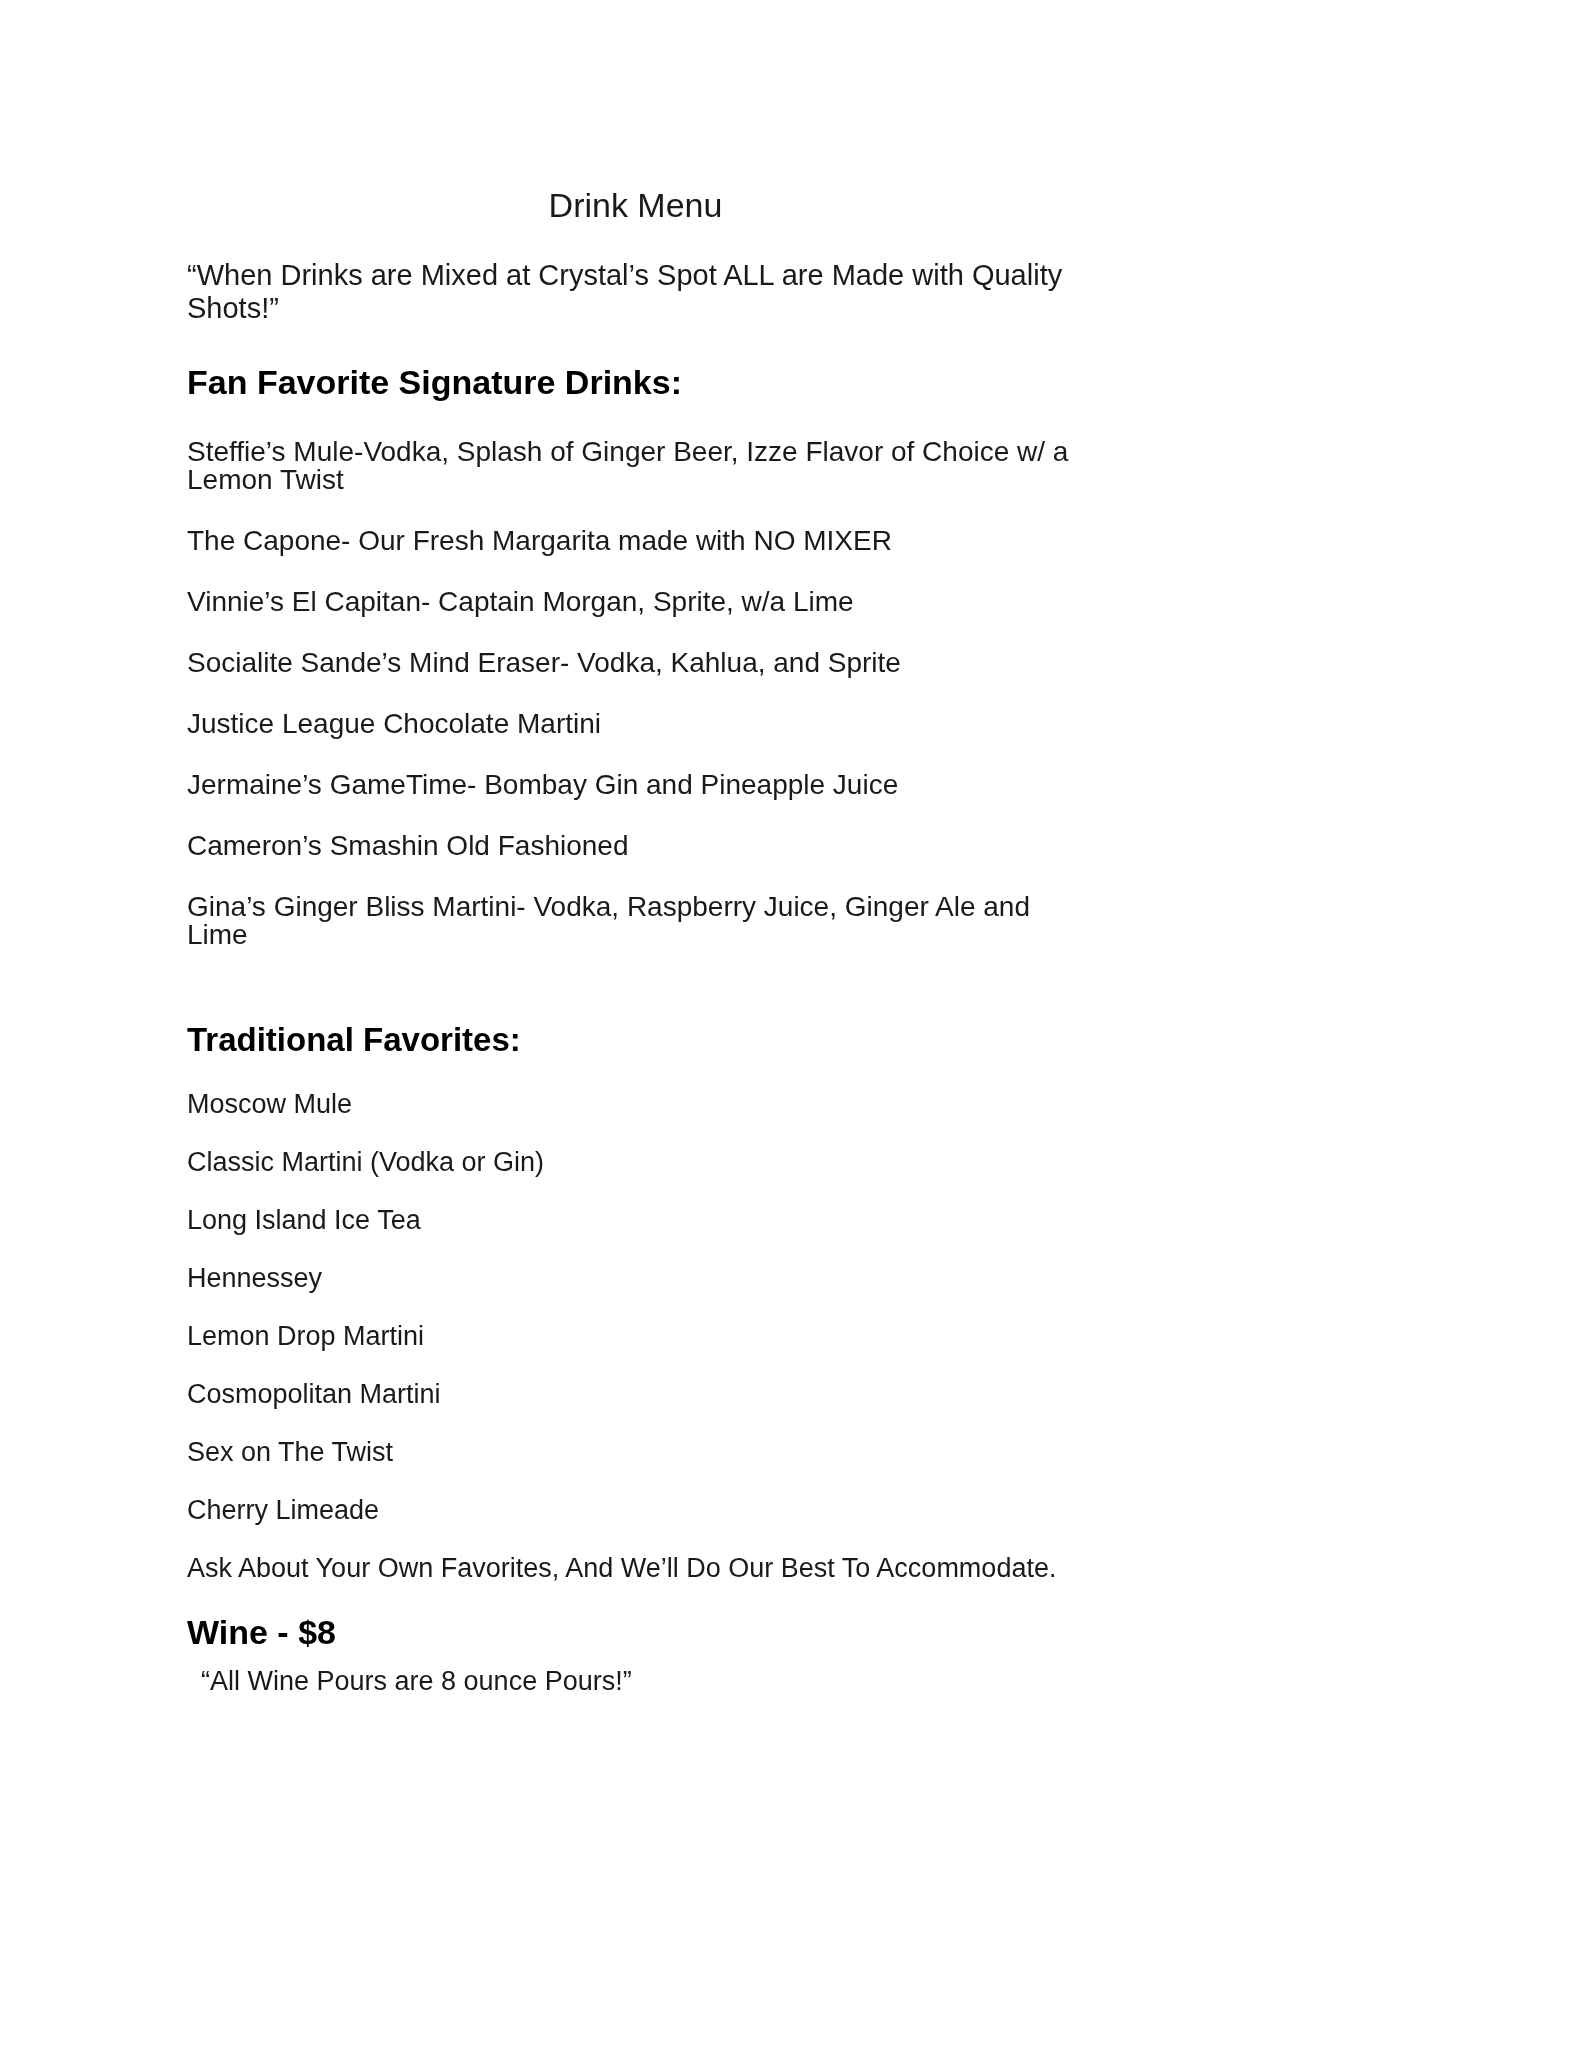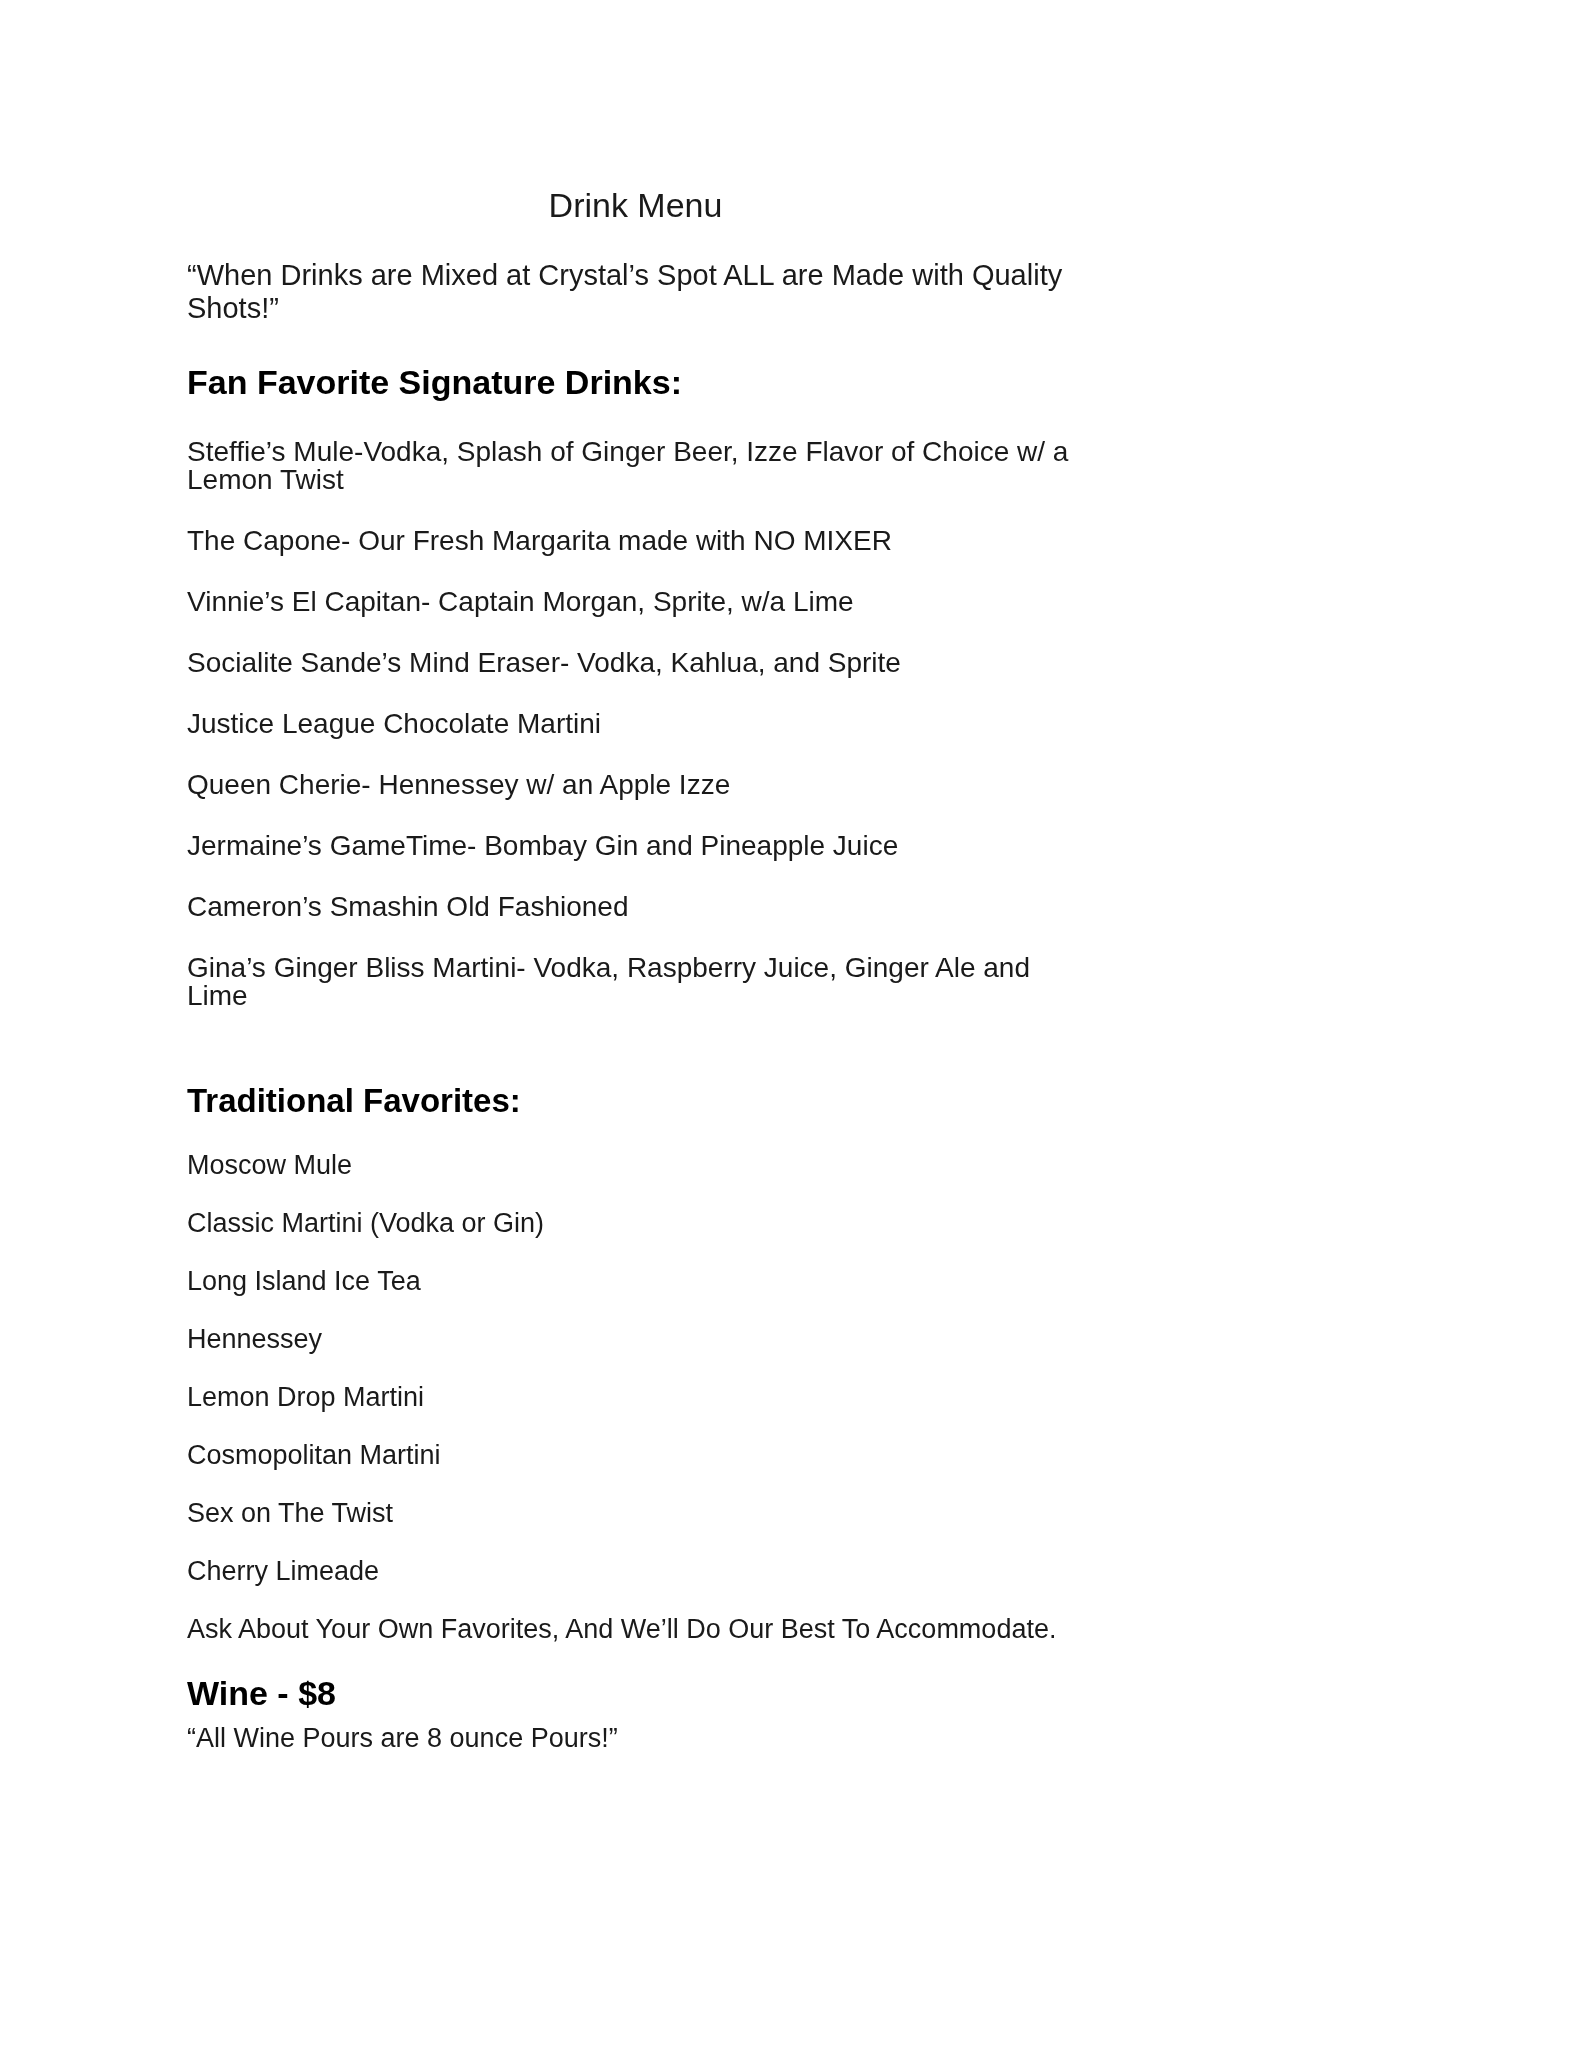--- a/index.html
+++ b/index.html
@@ -59,42 +59,41 @@
     margin-top: 28px;
   }
   .wine-heading {
     font-size: 34px;
     font-weight: 700;
     margin: 0 0 10px 0;
     color: #000000;
   }
   .wine-caption {
     font-size: 27px;
-    margin: 0;
+    margin: 14px;
   }
 </style>
 </head>
 <body>
 
 <div class="page">
 
   <h1 class="doc-title">Drink Menu</h1>
 
 
   <p class="tagline">“When Drinks are Mixed at Crystal’s Spot ALL are Made with Quality Shots!”</p>
 
   <h2 class="section-heading">Fan Favorite Signature Drinks:</h2>
 
   <div>
     <p class="fan-item">Steffie’s Mule-Vodka, Splash of Ginger Beer, Izze Flavor of Choice w/ a Lemon Twist</p>
     <p class="fan-item">The Capone- Our Fresh Margarita made with NO MIXER</p>
     <p class="fan-item">Vinnie’s El Capitan- Captain Morgan, Sprite, w/a Lime</p>
     <p class="fan-item">Socialite Sande’s Mind Eraser- Vodka, Kahlua, and Sprite</p>
     <p class="fan-item">Justice League Chocolate Martini</p>
-    <p class="fan-item">Queen Cherie- Hennessey w/ an Apple Izze</p>
     <p class="fan-item">Jermaine’s GameTime- Bombay Gin and Pineapple Juice</p>
     <p class="fan-item">Cameron’s Smashin Old Fashioned</p>
     <p class="fan-item">Gina’s Ginger Bliss Martini- Vodka, Raspberry Juice, Ginger Ale and Lime</p>
   </div>
 
   <div class="trad-section">
     <h2 class="trad-heading">Traditional Favorites:</h2>
 
     <div>
       <p class="trad-item">Moscow Mule</p>

